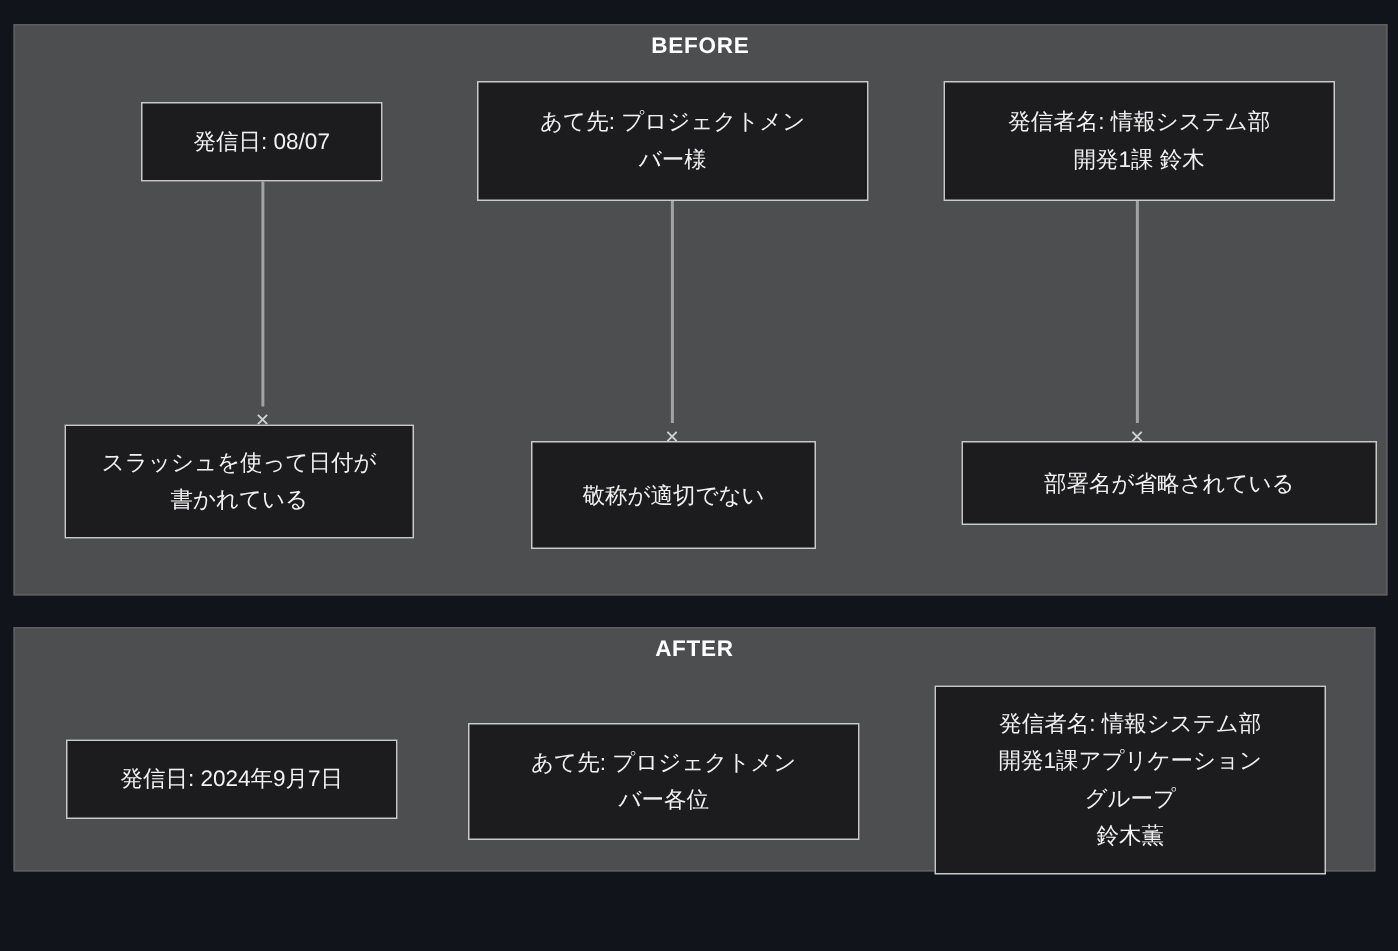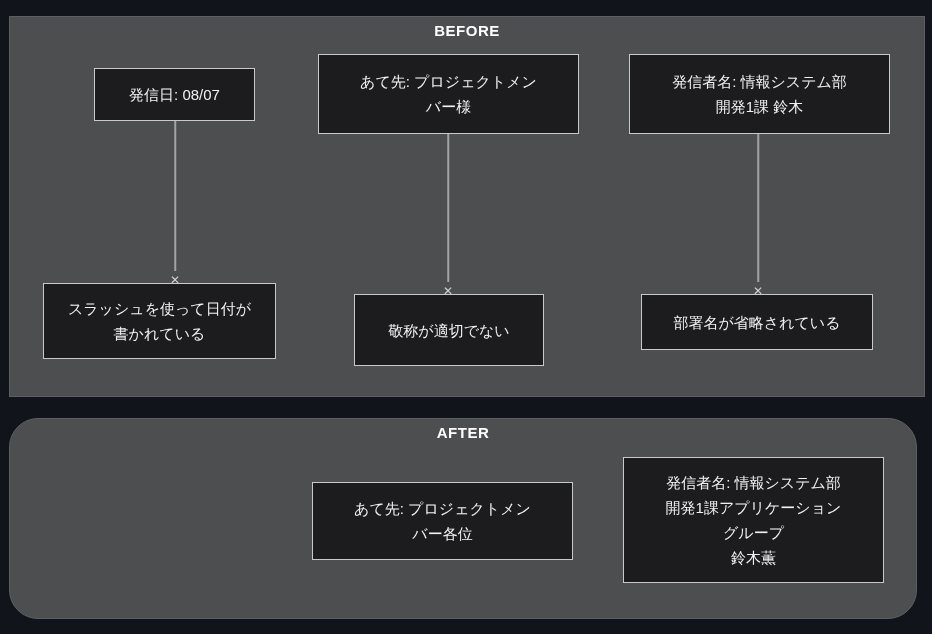--- a/index.html
+++ b/index.html
@@ -89,26 +89,27 @@
       <div class="connector-cross">✕</div>
     </div>
     <div class="connector" style="left:738px; top:117px; height:160px;">
       <div class="connector-line"></div>
       <div class="connector-cross">✕</div>
     </div>
 
     <div class="node" style="left:33px; top:266px; width:233px; height:76px;">スラッシュを使って日付が
 書かれている</div>
     <div class="node" style="left:344px; top:277px; width:190px; height:72px;">敬称が適切でない</div>
-    <div class="node" style="left:631px; top:277px; width:232px; height:56px;">部署名が省略されている</div>
+    <div class="node" style="left:631px; top:277px; width:277px; height:56px;">部署名が省略されている</div>
   </div>
 
-  <div class="panel" style="left:9px; top:418px; width:908px; height:201px;border-radius:29px;">
+  <div class="panel" style="left:9px; top:418px; width:908px; height:163px;">
     <div class="panel-title">AFTER</div>
 
+    <div class="node" style="left:34px; top:74px; width:221px; height:53px;">発信日: 2024年9月7日</div>
     <div class="node" style="left:302px; top:63px; width:261px; height:78px;">あて先: プロジェクトメン
 バー各位</div>
     <div class="node" style="left:613px; top:38px; width:261px; height:126px;">発信者名: 情報システム部
 開発1課アプリケーション
 グループ
 鈴木薫</div>
   </div>
 
 </div>
 

